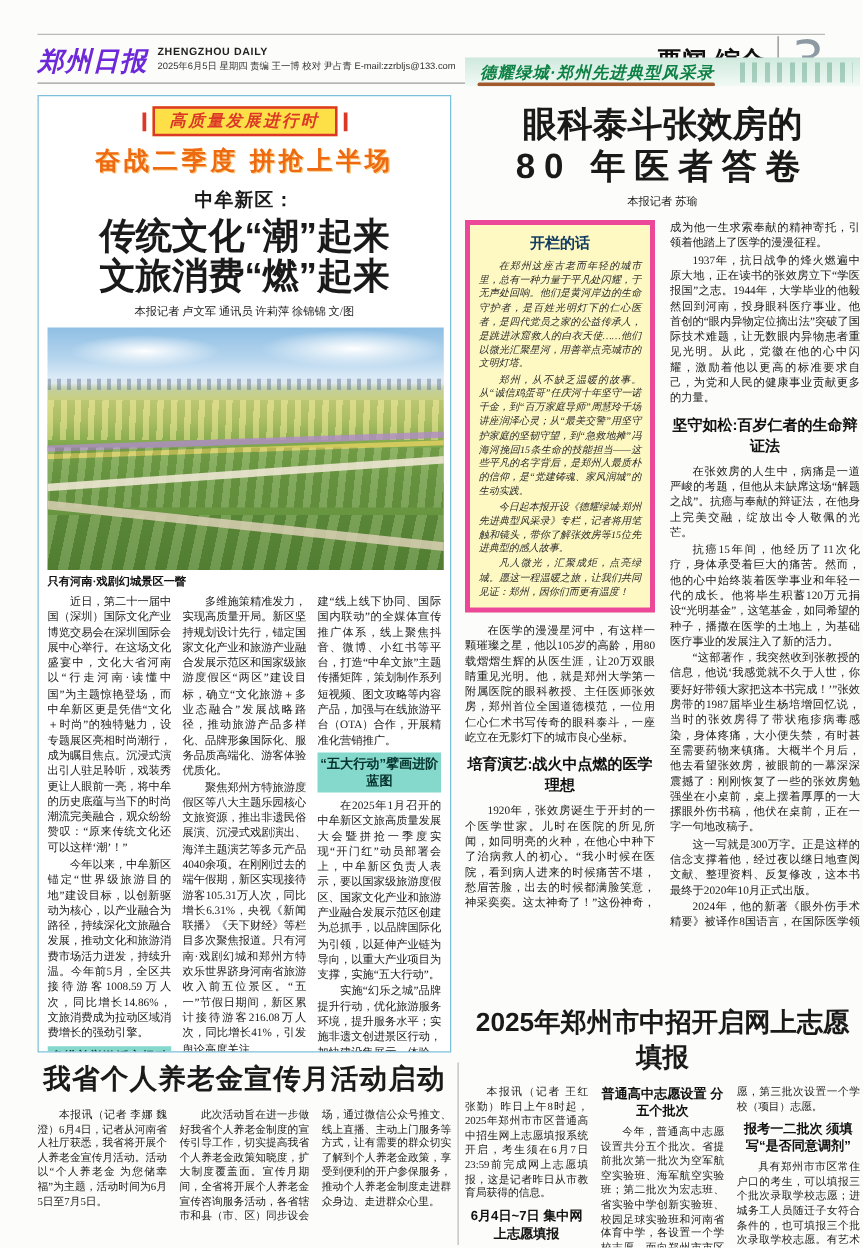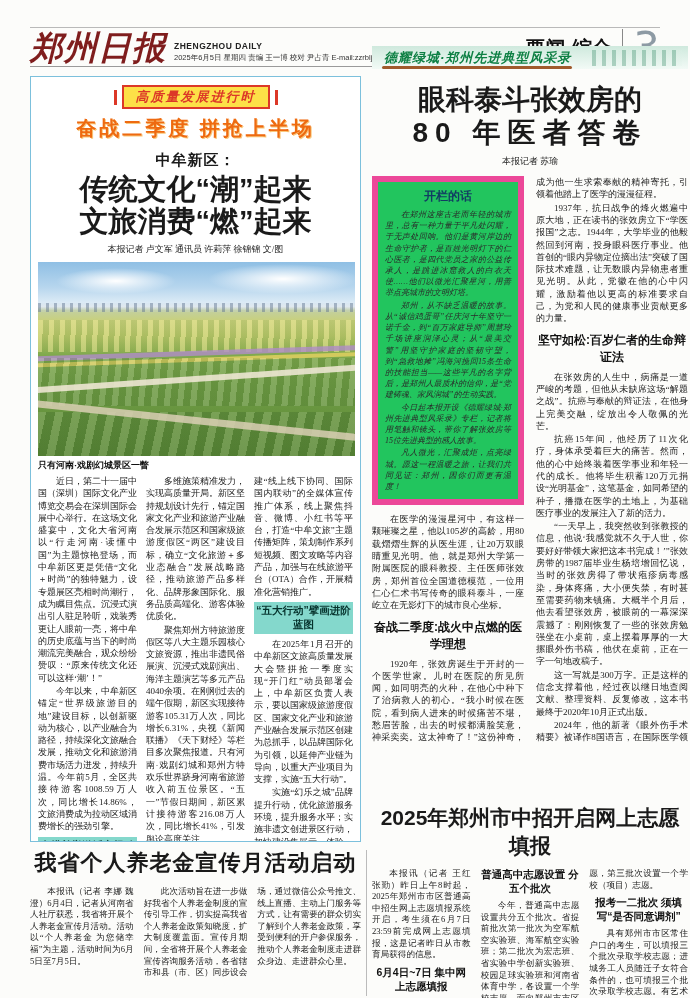--- a/index.html
+++ b/index.html
@@ -3,21 +3,21 @@
 <meta charset="utf-8">
 <style>
   html,body{margin:0;padding:0;}
   .page{position:relative;width:690px;height:998px;background:#fcfcfa;overflow:hidden;
         font-family:"Liberation Serif",serif;color:#1a1a1a;}
   
   .top-rule{position:absolute;left:30px;right:30px;top:27px;height:1px;background:#b9b9b9;}
   .head-rule{position:absolute;left:30px;right:30px;top:66px;height:1px;background:#9a9a9a;}
   .masthead{position:absolute;left:30px;right:30px;top:30px;height:36px;display:flex;justify-content:space-between;align-items:center;}
   .mh-left{display:flex;align-items:flex-end;gap:8px;}
-  .paper-logo{font-family:"Liberation Serif",serif;font-style:italic;font-weight:900;color:#7f1d1d;font-size:33px;line-height:1;letter-spacing:1px;text-align:right;}
+  .paper-logo{font-family:"Liberation Serif",serif;font-style:italic;font-weight:900;color:#6d28d9;font-size:21px;line-height:1;letter-spacing:1px;text-align:right;}
   .mh-info{padding-bottom:2px;}
   .paper-en{font-family:"Liberation Sans",sans-serif;font-weight:bold;font-size:8.5px;color:#222;letter-spacing:.5px;}
   .date-line{font-family:"Liberation Sans",sans-serif;font-size:7.5px;color:#333;margin-top:2px;}
   .mh-right{display:flex;align-items:center;gap:10px;}
   .section-title{font-family:"Liberation Sans",sans-serif;font-weight:900;font-size:20px;color:#111;}
   .vline{width:1px;height:38px;background:#888;}
   .page-num{font-family:"DejaVu Sans",sans-serif;font-size:42px;color:#8d9aa4;line-height:1;}
   
   .left-box{position:absolute;left:30px;top:76px;width:331px;height:766px;border:1px solid #7cc0dc;box-sizing:border-box;padding:6px 7px;overflow:hidden;background:#fff;}
   .banner-row{display:flex;justify-content:center;align-items:center;gap:5px;margin-top:2px;}
@@ -54,21 +54,21 @@
   .green-banner{position:relative;height:23px;background:linear-gradient(180deg,#cfe9dd,#f2faf6);overflow:hidden;}
   .green-banner .gtxt{position:absolute;left:12px;top:3px;color:#0e8044;font-family:"Liberation Sans",sans-serif;font-weight:900;font-style:italic;font-size:13px;letter-spacing:1px;}
   .green-banner .bar{position:absolute;left:10px;bottom:0;width:190px;height:3px;background:#a05a2c;border-radius:2px;}
   .green-banner .sky2{position:absolute;right:6px;top:4px;width:90px;height:16px;background:repeating-linear-gradient(90deg,rgba(90,160,130,.45) 0 4px,rgba(220,240,230,.2) 4px 10px);}
   .right-headline{text-align:center;font-family:"Liberation Sans",sans-serif;font-weight:900;font-size:28px;line-height:1.18;margin-top:14px;}
   .right-headline .l2{letter-spacing:7px;}
   .right-byline{text-align:center;font-size:9px;margin-top:6px;}
   .right-body{margin-top:8px;height:570px;column-count:2;column-gap:12px;column-fill:auto;overflow:hidden;}
   .right-body .para{font-size:9px;line-height:12.3px;}
   .right-body .sub-h{font-size:12px;margin:7px 0 5px 0;color:#111;}
-  .open-box{break-inside:avoid;background:#22c55e;border:6px solid #ec4899;padding:6px 7px;margin-bottom:8px;box-sizing:border-box;}
+  .open-box{break-inside:avoid;background:#fef9c3;border:4px solid #ec4899;padding:6px 7px;margin-bottom:8px;box-sizing:border-box;}
   .open-box-title{text-align:center;font-family:"Liberation Sans",sans-serif;font-weight:900;font-size:12px;color:#123c63;margin-bottom:4px;}
   .open-box .para{font-style:italic;font-size:8px;line-height:11.2px;color:#2a2a2a;}
   
   .news{position:absolute;overflow:hidden;}
   .news-headline{text-align:center;font-family:"Liberation Sans",sans-serif;font-weight:900;}
   .news-body{column-gap:10px;column-fill:auto;overflow:hidden;}
   .news .para{font-size:8.6px;line-height:11.6px;}
   .news .sub-h{font-size:10.5px;margin:5px 0 4px 0;color:#111;}
   .zhongzhao{left:372px;top:804px;width:316px;height:222px;}
   .zhongzhao .news-headline{font-size:21px;}
@@ -155,27 +155,27 @@
         <div class="open-box-title">开栏的话</div>
         <div>
             <p class="para">在郑州这座古老而年轻的城市里，总有一种力量于平凡处闪耀，于无声处回响。他们是黄河岸边的生命守护者，是百姓光明灯下的仁心医者，是四代党员之家的公益传承人，是跳进冰窟救人的白衣天使……他们以微光汇聚星河，用善举点亮城市的文明灯塔。</p>
             <p class="para">郑州，从不缺乏温暖的故事。从“诚信鸡蛋哥”任庆河十年坚守一诺千金，到“百万家庭导师”周慧玲千场讲座润泽心灵；从“最美交警”用坚守护家庭的坚韧守望，到“急救地摊”冯海河挽回15条生命的技能担当——这些平凡的名字背后，是郑州人最质朴的信仰，是“党建铸魂、家风润城”的生动实践。</p>
             <p class="para">今日起本报开设《德耀绿城·郑州先进典型风采录》专栏，记者将用笔触和镜头，带你了解张效房等15位先进典型的感人故事。</p>
             <p class="para">凡人微光，汇聚成炬，点亮绿城。愿这一程温暖之旅，让我们共同见证：郑州，因你们而更有温度！</p>
           </div>
       </div>
       <div>
           <p class="para">在医学的漫漫星河中，有这样一颗璀璨之星，他以105岁的高龄，用80载熠熠生辉的从医生涯，让20万双眼睛重见光明。他，就是郑州大学第一附属医院的眼科教授、主任医师张效房，郑州首位全国道德模范，一位用仁心仁术书写传奇的眼科泰斗，一座屹立在无影灯下的城市良心坐标。</p>
-          <h4 class="sub-h">奋战二季度:战火中点燃的医学理想</h4>
+          <h4 class="sub-h">培育演艺:战火中点燃的医学理想</h4>
           <p class="para">1920年，张效房诞生于开封的一个医学世家。儿时在医院的所见所闻，如同明亮的火种，在他心中种下了治病救人的初心。“我小时候在医院，看到病人进来的时候痛苦不堪，愁眉苦脸，出去的时候都满脸笑意，神采奕奕。这太神奇了！”这份神奇，成为他一生求索奉献的精神寄托，引领着他踏上了医学的漫漫征程。</p>
           <p class="para">1937年，抗日战争的烽火燃遍中原大地，正在读书的张效房立下“学医报国”之志。1944年，大学毕业的他毅然回到河南，投身眼科医疗事业。他首创的“眼内异物定位摘出法”突破了国际技术难题，让无数眼内异物患者重见光明。从此，党徽在他的心中闪耀，激励着他以更高的标准要求自己，为党和人民的健康事业贡献更多的力量。</p>
           <h4 class="sub-h">坚守如松:百岁仁者的生命辩证法</h4>
           <p class="para">在张效房的人生中，病痛是一道严峻的考题，但他从未缺席这场“解题之战”。抗癌与奉献的辩证法，在他身上完美交融，绽放出令人敬佩的光芒。</p>
           <p class="para">抗癌15年间，他经历了11次化疗，身体承受着巨大的痛苦。然而，他的心中始终装着医学事业和年轻一代的成长。他将毕生积蓄120万元捐设“光明基金”，这笔基金，如同希望的种子，播撒在医学的土地上，为基础医疗事业的发展注入了新的活力。</p>
-          <p class="para">“一天早上，我突然收到张教授的信息，他说‘我感觉就不久于人世，你要好好带领大家把这本书完成！’”张效房带的1987届毕业生杨培增回忆说，当时的张效房得了带状疱疹病毒感染，身体疼痛，大小便失禁，有时甚至需要药物来镇痛。大概半个月后，他去看望张效房，被眼前的一幕深深震撼了：刚刚恢复了一些的张效房勉强坐在小桌前，桌上摆着厚厚的一大摞眼外伤书稿，他伏在桌前，正在一字一句地改稿子。</p>
+          <p class="para">“这部著作，我突然收到张教授的信息，他说‘我感觉就不久于人世，你要好好带领大家把这本书完成！’”张效房带的1987届毕业生杨培增回忆说，当时的张效房得了带状疱疹病毒感染，身体疼痛，大小便失禁，有时甚至需要药物来镇痛。大概半个月后，他去看望张效房，被眼前的一幕深深震撼了：刚刚恢复了一些的张效房勉强坐在小桌前，桌上摆着厚厚的一大摞眼外伤书稿，他伏在桌前，正在一字一句地改稿子。</p>
           <p class="para">这一写就是300万字。正是这样的信念支撑着他，经过夜以继日地查阅文献、整理资料、反复修改，这本书最终于2020年10月正式出版。</p>
           <p class="para">2024年，他的新著《眼外伤手术精要》被译作8国语言，在国际医学领域引起了广泛关注。这部著作，是他一生医学智慧的结晶，为全球眼外伤治疗提供了宝贵的经验和指导。</p>
         </div>
     </div>
   </section>
 
   <section class="news zhongzhao">
     <div class="news-headline">2025年郑州市中招开启网上志愿填报</div>
     <div class="news-body">
         <p class="para">本报讯（记者 王红 张勤）昨日上午8时起，2025年郑州市市区普通高中招生网上志愿填报系统开启，考生须在6月7日23:59前完成网上志愿填报，这是记者昨日从市教育局获得的信息。</p>

